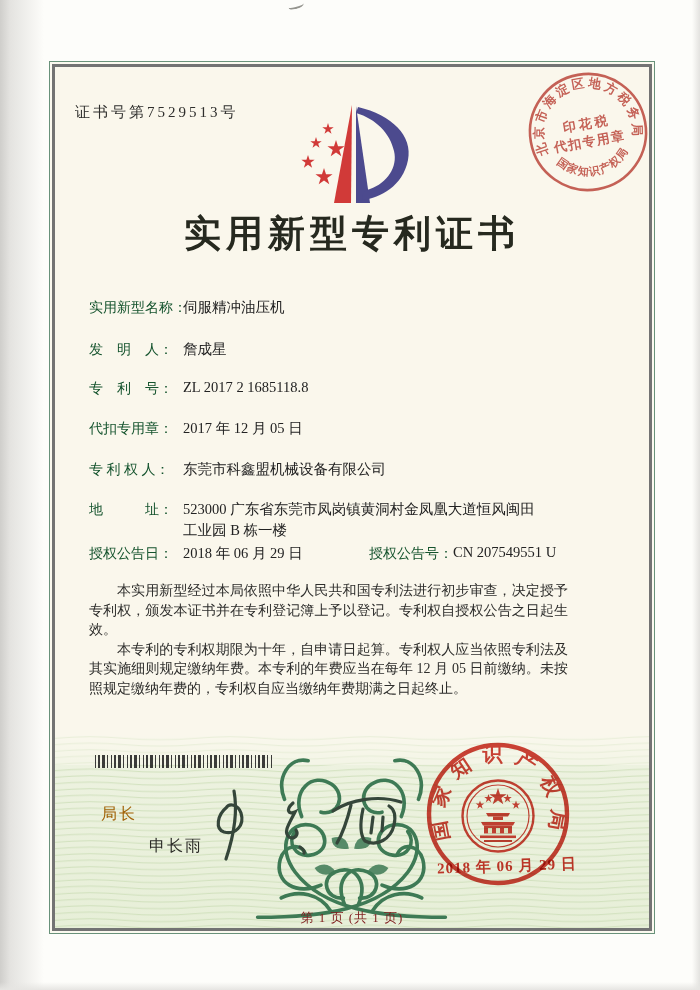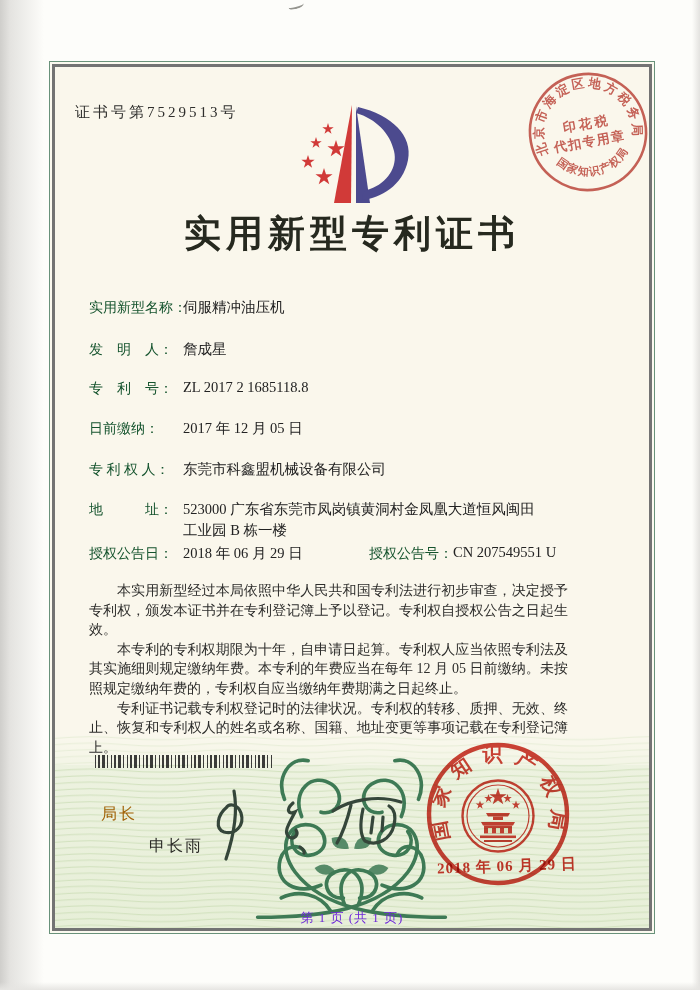--- a/index.html
+++ b/index.html
@@ -59,21 +59,21 @@
 
   .director-title{left:46px;top:737px;font-size:16px;color:#a16207;letter-spacing:2px;}
   .director-name{left:46px;top:769px;font-size:16px;color:#2a2a26;letter-spacing:2px;margin-left:48px;}
   .signature{left:150px;top:710px;}
 
   .seal{left:368px;top:672px;mix-blend-mode:multiply;opacity:.95;}
   .seal-date{left:372px;top:790px;width:160px;text-align:center;font-size:15px;
     font-weight:bold;color:#ce392d;letter-spacing:1px;transform:rotate(-2deg);
     mix-blend-mode:multiply;}
 
-  .footer{left:0;right:0;top:842px;text-align:center;font-size:13px;color:#6d28d9;letter-spacing:1px;}
+  .footer{left:0;right:0;top:842px;text-align:center;font-size:13px;color:#7f1d1d;letter-spacing:1px;}
 </style>
 </head>
 <body>
 
 <div class="scan-edge-left"></div>
 <div class="scan-edge-right"></div>
 <div class="scan-edge-bottom"></div>
 <div class="scan-artifact"></div>
 
 <div class="frame-outer">
@@ -157,39 +157,38 @@
 
     <span class="abs row-label" style="top:232px">实用新型名称：</span>
     <span class="abs row-value" style="top:231px">伺服精冲油压机</span>
 
     <span class="abs row-label" style="top:274px">发　明　人：</span>
     <span class="abs row-value" style="top:273px">詹成星</span>
 
     <span class="abs row-label" style="top:313px">专　利　号：</span>
     <span class="abs row-value" style="top:312px">ZL 2017 2 1685118.8</span>
 
-    <span class="abs row-label" style="top:353px">日前缴纳：</span>
+    <span class="abs row-label" style="top:353px">代扣专用章：</span>
     <span class="abs row-value" style="top:352px">2017 年 12 月 05 日</span>
 
     <span class="abs row-label" style="top:394px">专 利 权 人：</span>
     <span class="abs row-value" style="top:393px">东莞市科鑫盟机械设备有限公司</span>
 
     <span class="abs row-label" style="top:434px">地　　　址：</span>
     <span class="abs row-value" style="top:433px">523000 广东省东莞市凤岗镇黄洞村金凤凰大道恒风闽田</span>
     <span class="abs row-value" style="top:454px">工业园 B 栋一楼</span>
 
     <span class="abs row-label" style="top:478px">授权公告日：</span>
     <span class="abs row-value" style="top:477px">2018 年 06 月 29 日</span>
     <span class="abs row-label grant-label2" style="top:478px">授权公告号：</span>
     <span class="abs row-value grant-value2" style="top:477px">CN 207549551 U</span>
 
     <div class="abs paras">
       <p>本实用新型经过本局依照中华人民共和国专利法进行初步审查，决定授予专利权，颁发本证书并在专利登记簿上予以登记。专利权自授权公告之日起生效。</p>
       <p>本专利的专利权期限为十年，自申请日起算。专利权人应当依照专利法及其实施细则规定缴纳年费。本专利的年费应当在每年 12 月 05 日前缴纳。未按照规定缴纳年费的，专利权自应当缴纳年费期满之日起终止。</p>
-      <p>专利证书记载专利权登记时的法律状况。专利权的转移、质押、无效、终止、恢复和专利权人的姓名或名称、国籍、地址变更等事项记载在专利登记簿上。</p>
     </div>
 
     <div class="abs barcode"></div>
 
     <div class="abs director-title">局长</div>
     <div class="abs director-name">申长雨</div>
 
     <svg class="abs signature" width="210" height="100" viewBox="0 0 210 100">
       <g fill="none" stroke="#35463a" stroke-width="3.2" stroke-linecap="round">
         <path d="M22,30 C12,38 10,52 19,55 C30,58 40,49 36,36 C33,27 24,26 21,31"></path>

